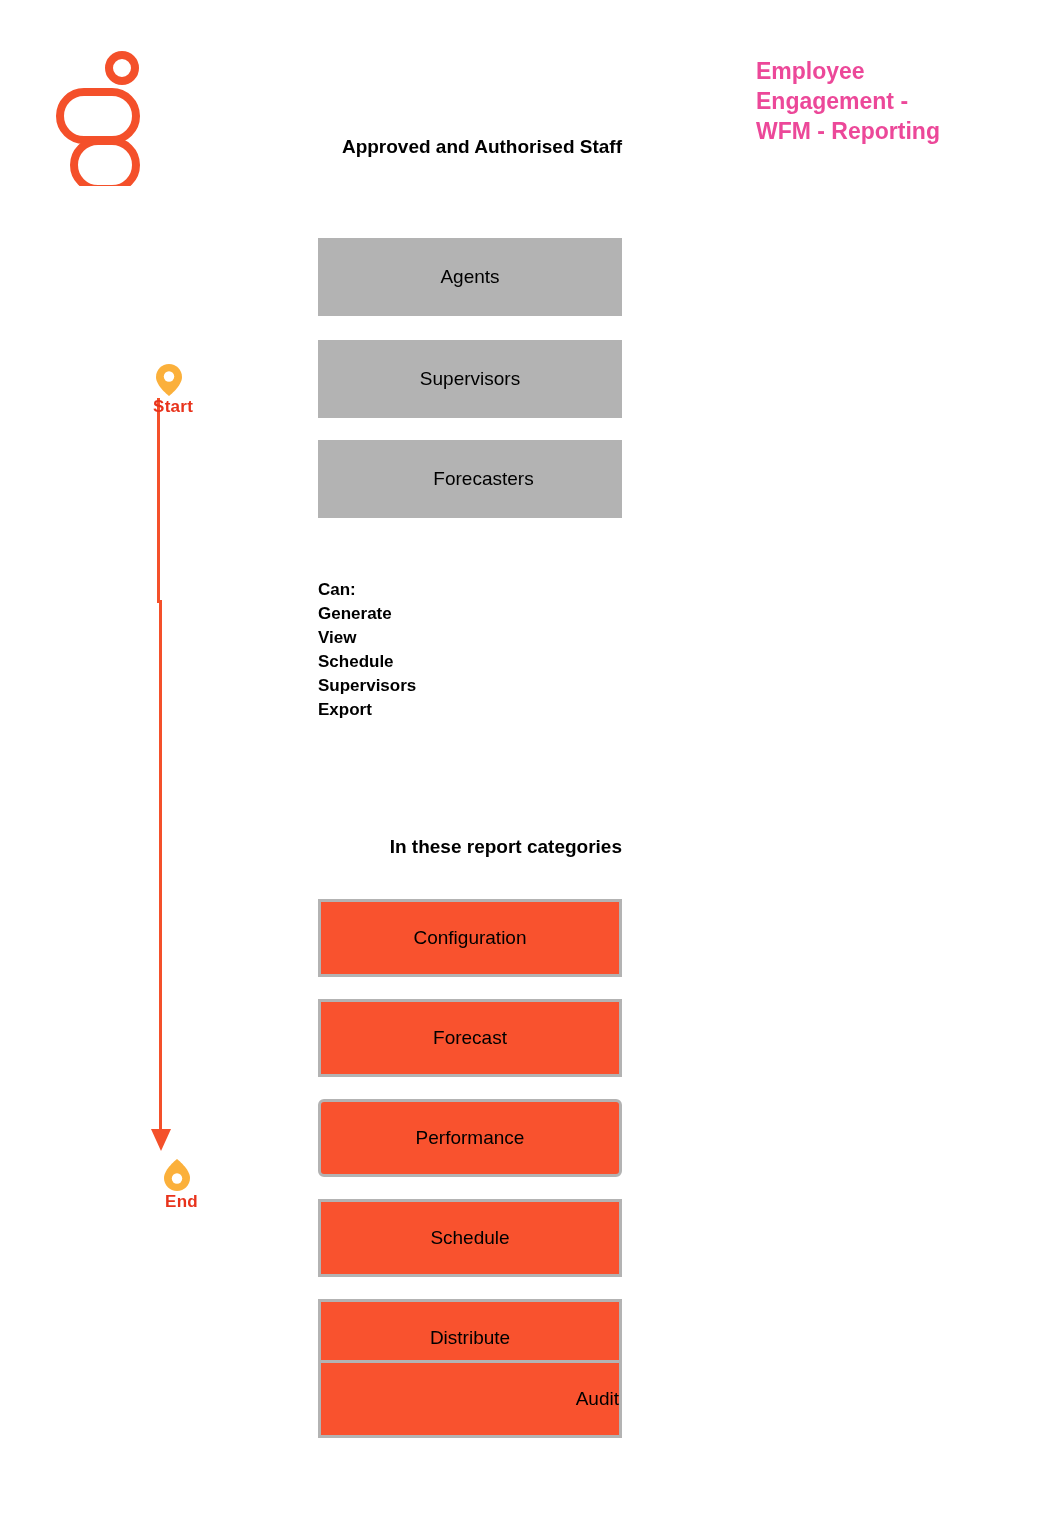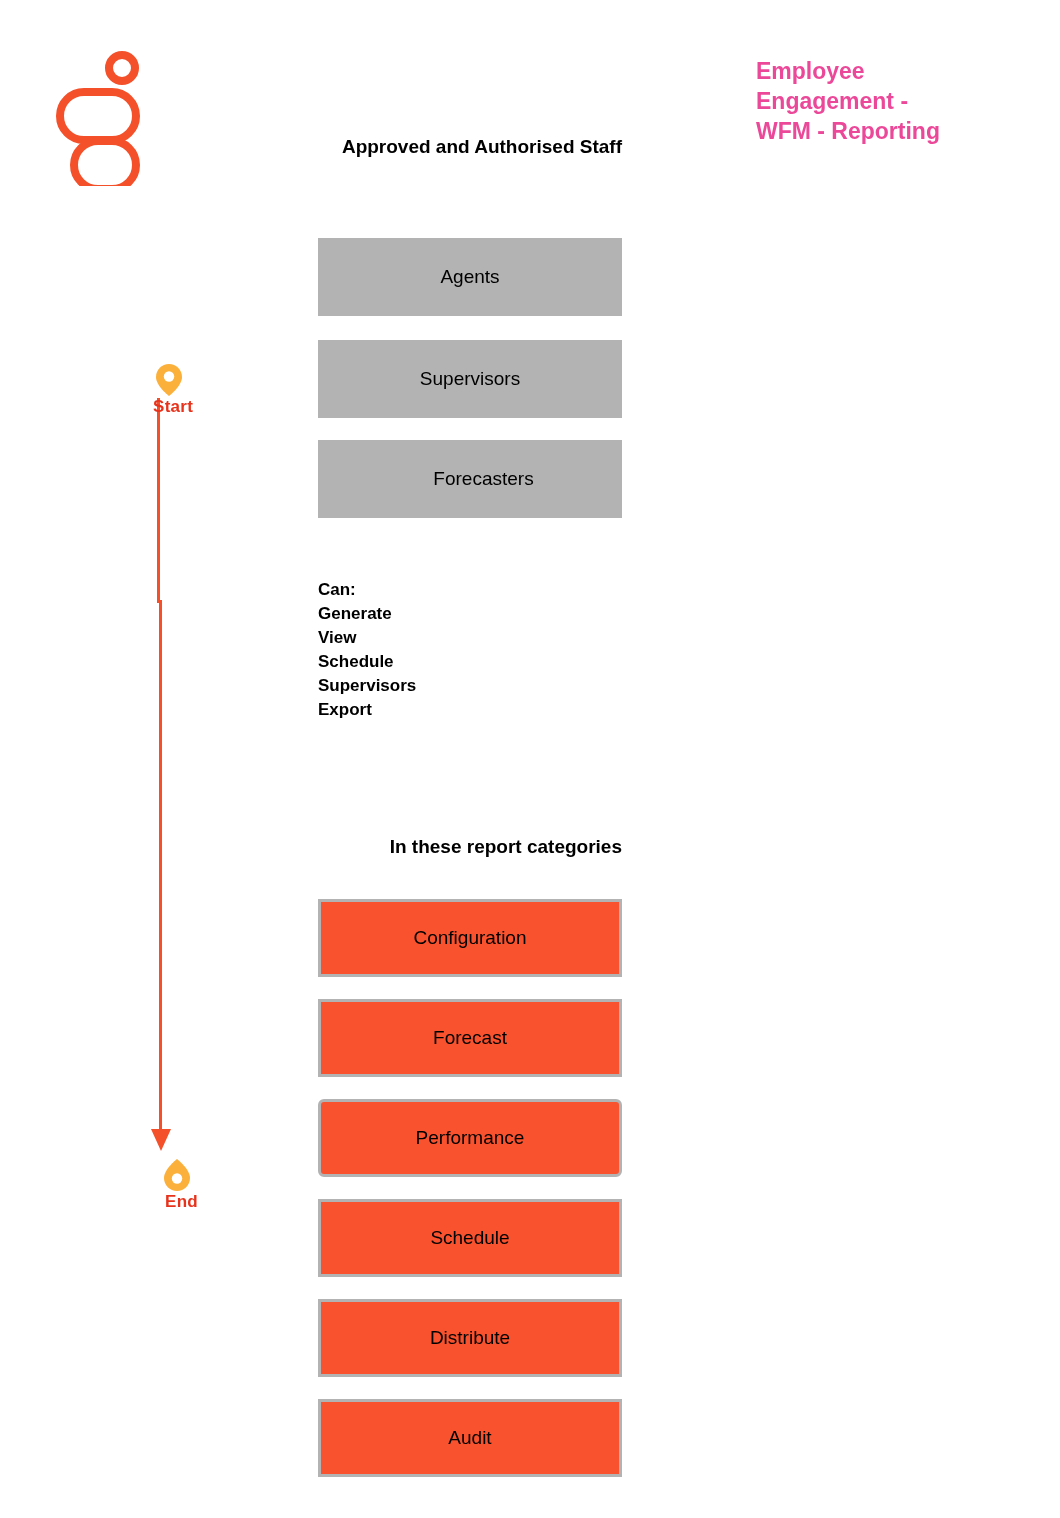--- a/index.html
+++ b/index.html
@@ -213,17 +213,17 @@
   </div>
   <div class="box box-category" style="top:1099px;border-radius:6px;">
     <span class="box-label">Performance</span>
   </div>
   <div class="box box-category" style="top:1199px;">
     <span class="box-label">Schedule</span>
   </div>
   <div class="box box-category" style="top:1299px;">
     <span class="box-label">Distribute</span>
   </div>
-  <div class="box box-category" style="top:1399px;">
+  <div class="box box-category" style="top:1360px;justify-content:flex-end;">
     <span class="box-label">Audit</span>
   </div>
 
 </div>
 
 </body></html>

